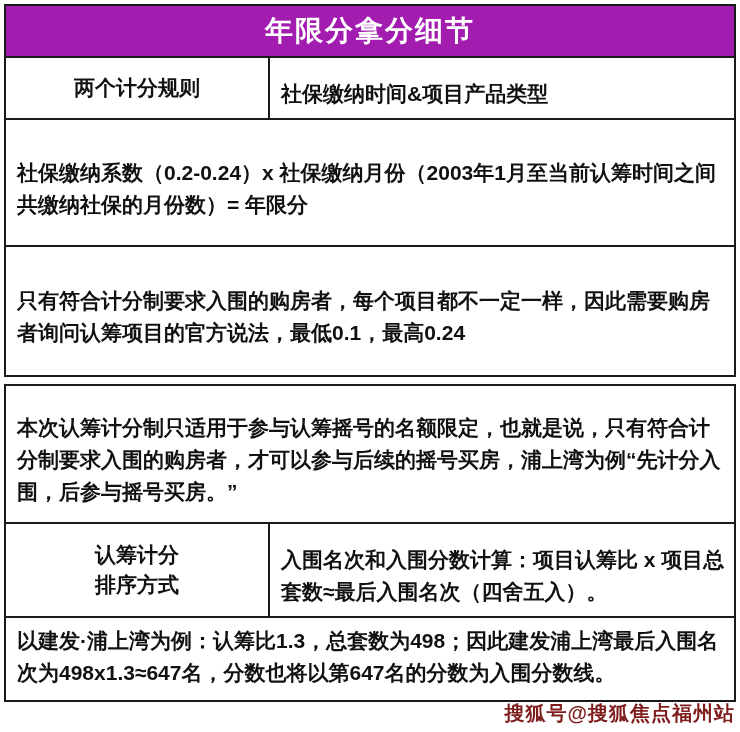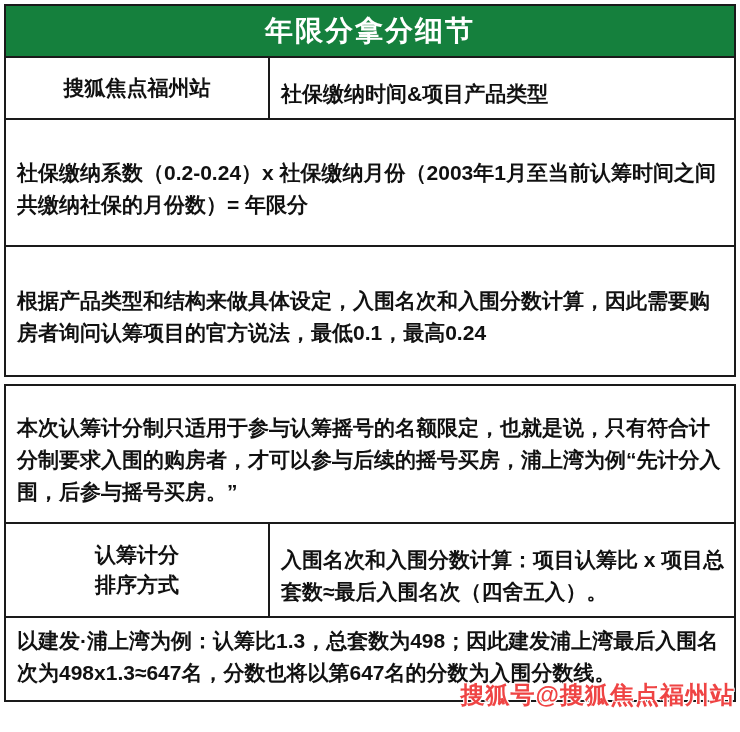--- a/index.html
+++ b/index.html
@@ -19,21 +19,21 @@
     width: 732px;
     margin: 0 4px;
     border: 2px solid #1a1a1a;
     background: #ffffff;
   }
   .tbl.first { margin-top: 4px; }
   .tbl.second { margin-top: 7px; }
   .tbl-header {
     box-sizing: border-box;
     height: 52px;
-    background: #15803d;
+    background: #a21caf;
     border-bottom: 2px solid #1a1a1a;
     display: flex;
     align-items: center;
     justify-content: center;
     color: #ffffff;
     font-size: 28px;
     font-weight: bold;
     letter-spacing: 2px;
   }
   .row {
@@ -83,52 +83,52 @@
   .note-text {
     font-size: 21px;
     font-weight: bold;
     color: #111111;
     line-height: 32px;
     padding: 7px 8px 7px 11px;
   }
   .watermark {
     position: absolute;
     right: 5px;
-    bottom: 21px;
-    font-size: 24px;
+    bottom: 5px;
+    font-size: 20px;
     font-weight: bold;
-    color: #ef4444;
+    color: #7f1d1d;
     letter-spacing: 1px;
     text-shadow:
       -1px -1px 0 #ffffff,
        1px -1px 0 #ffffff,
       -1px  1px 0 #ffffff,
        1px  1px 0 #ffffff;
     pointer-events: none;
   }
 </style>
 </head>
 <body>
 
 <div class="sheet">
 
   <div class="tbl first">
     <div class="tbl-header">年限分拿分细节</div>
 
     <div class="row t1-r1">
-      <div class="cell-label">搜狐焦点福州站</div>
+      <div class="cell-label">两个计分规则</div>
       <div class="cell-content">社保缴纳时间&amp;项目产品类型</div>
     </div>
 
     <div class="row t1-r2">
       <div class="cell-content">社保缴纳系数（0.2-0.24）x 社保缴纳月份（2003年1月至当前认筹时间之间共缴纳社保的月份数）= 年限分</div>
     </div>
 
     <div class="row t1-r3 last">
-      <div class="cell-content">根据产品类型和结构来做具体设定，入围名次和入围分数计算，因此需要购房者询问认筹项目的官方说法，最低0.1，最高0.24</div>
+      <div class="cell-content">只有符合计分制要求入围的购房者，每个项目都不一定一样，因此需要购房者询问认筹项目的官方说法，最低0.1，最高0.24</div>
     </div>
   </div>
 
   <div class="tbl second">
 
     <div class="row t2-r1">
       <div class="cell-content">本次认筹计分制只适用于参与认筹摇号的名额限定，也就是说，只有符合计分制要求入围的购房者，才可以参与后续的摇号买房，浦上湾为例“先计分入围，后参与摇号买房。”</div>
     </div>
 
     <div class="row t2-r2">

